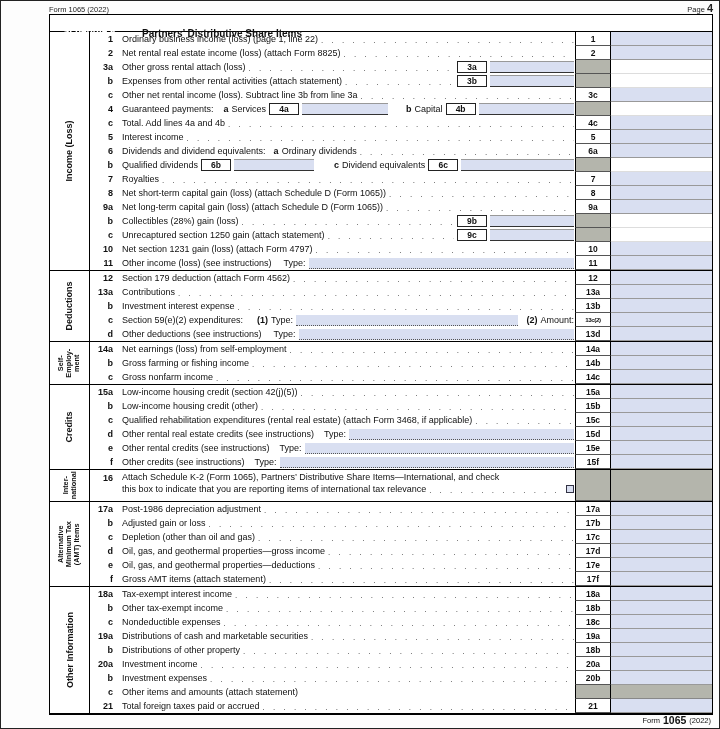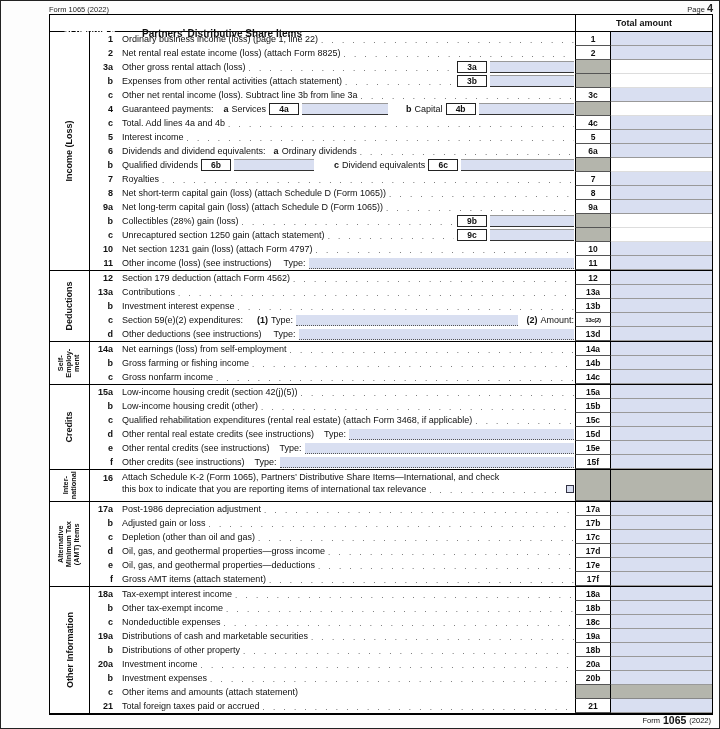--- a/index.html
+++ b/index.html
@@ -71,21 +71,20 @@
     <span class="pagegrp">
       <span class="pageword">Page</span>
       <span class="pagenum">4</span>
     </span>
   </div>
 
   <div class="ktable">
     <div class="thead">
       <div class="schedk">Schedule K</div>
       <div class="ktitle">Partners’ Distributive Share Items</div>
-      <div class="thdr-right">Total amount</div>
     </div>
     <div>
         <div class="section">
           <div class="sidecell">
             <div class="sidelabel lg">
               <div>Income (Loss)</div>
             </div>
           </div>
           <div class="rows">
             <div class="row">

